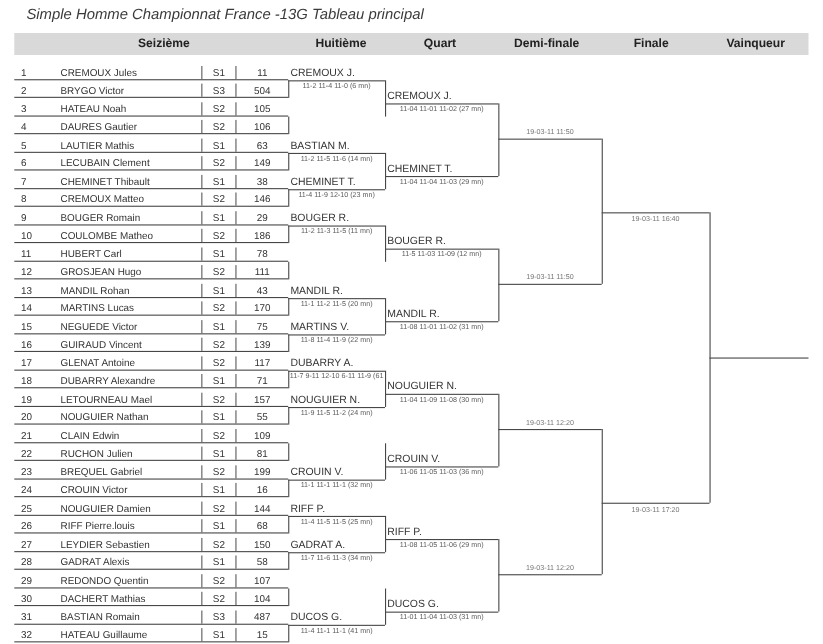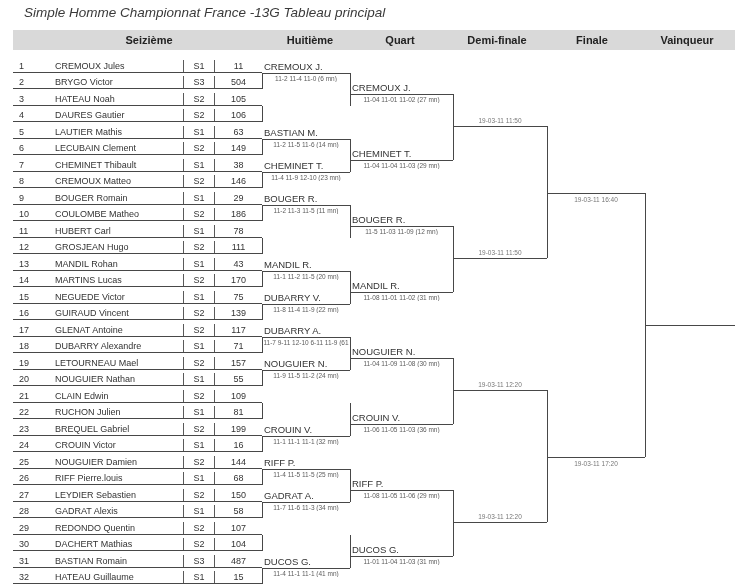--- a/index.html
+++ b/index.html
@@ -251,21 +251,21 @@
     </div>
   <div class="slot" style="left:262px;top:192.5px;width:88px">
       <div class="slot-name">BOUGER R.</div>
       <div class="slot-score">11-2 11-3 11-5 (11 mn)</div>
     </div>
   <div class="slot" style="left:262px;top:258.5px;width:88px">
       <div class="slot-name">MANDIL R.</div>
       <div class="slot-score">11-1 11-2 11-5 (20 mn)</div>
     </div>
   <div class="slot" style="left:262px;top:291.5px;width:88px">
-      <div class="slot-name">DUBARRY V.</div>
+      <div class="slot-name">MARTINS V.</div>
       <div class="slot-score">11-8 11-4 11-9 (22 mn)</div>
     </div>
   <div class="slot" style="left:262px;top:324.5px;width:88px">
       <div class="slot-name">DUBARRY A.</div>
       <div class="slot-score">11-7 9-11 12-10 6-11 11-9 (61</div>
     </div>
   <div class="slot" style="left:262px;top:357.5px;width:88px">
       <div class="slot-name">NOUGUIER N.</div>
       <div class="slot-score">11-9 11-5 11-2 (24 mn)</div>
     </div>

